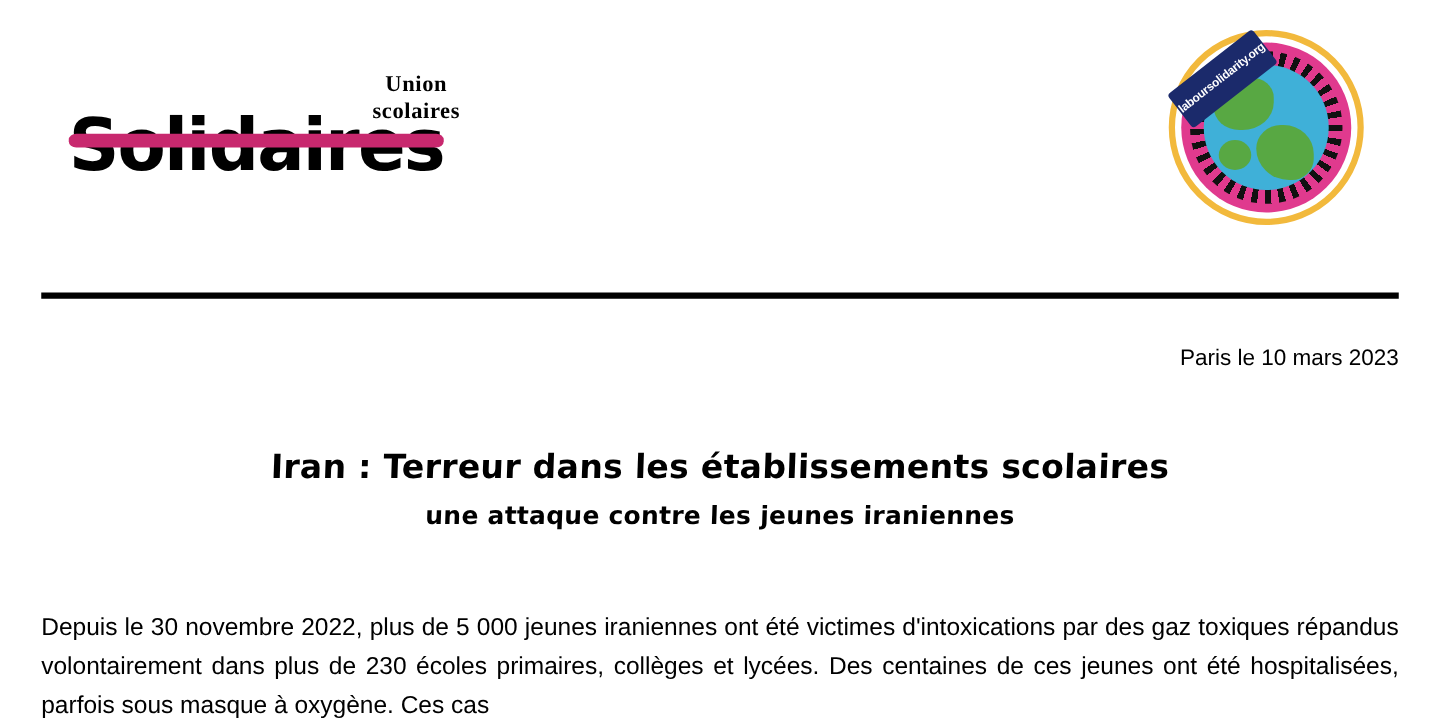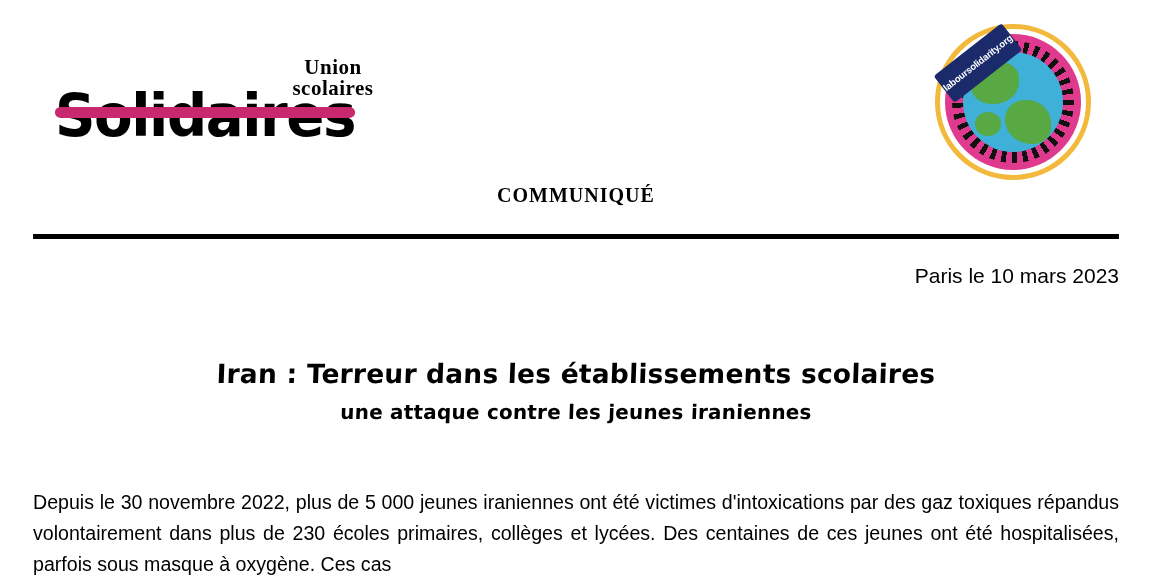--- a/index.html
+++ b/index.html
@@ -27,21 +27,21 @@
     left: 55px;
     top: 45px;
     width: 330px;
   }
   .logo-union {
     position: absolute;
     left: 218px;
     top: 12px;
     font-family: "Liberation Serif", serif;
     font-weight: bold;
-    font-size: 21px;
+    font-size: 18px;
     line-height: 21px;
     text-align: center;
     width: 120px;
     letter-spacing: 0.5px;
   }
   .logo-union span {
     display: block;
   }
   .logo-solidaires {
     position: absolute;
@@ -170,22 +170,22 @@
     right: 33px;
     top: 234px;
     height: 5px;
     background: #000;
   }
 
   
   .date-line {
     position: absolute;
     right: 33px;
-    top: 264px;
-    font-size: 21px;
+    top: 276px;
+    font-size: 18px;
     font-family: "Liberation Sans", sans-serif;
   }
 
   
   .title-main {
     position: absolute;
     left: 0; right: 0;
     top: 358px;
     text-align: center;
     font-family: "DejaVu Sans", sans-serif;
@@ -236,21 +236,20 @@
     <div class="ring"></div>
     <div class="spiky"></div>
     <div class="earth">
       <div class="earth-spot"></div>
     </div>
     <div class="banner">
       <div class="banner-text">laboursolidarity.org</div>
     </div>
   </div>
 
-  <div class="communique">COMMUNIQUÉ</div>
 </div>
 
 <div class="rule"></div>
 
 <div class="date-line">Paris le 10 mars 2023</div>
 
 <div class="title-main">Iran : Terreur dans les établissements scolaires</div>
 <div class="title-sub">une attaque contre les jeunes iraniennes</div>
 
 <div class="body-text">Depuis le 30 novembre 2022, plus de 5 000 jeunes iraniennes ont été victimes d'intoxications par des gaz toxiques répandus volontairement dans plus de 230 écoles primaires, collèges et lycées. Des centaines de ces jeunes ont été hospitalisées, parfois sous masque à oxygène. Ces cas</div>

